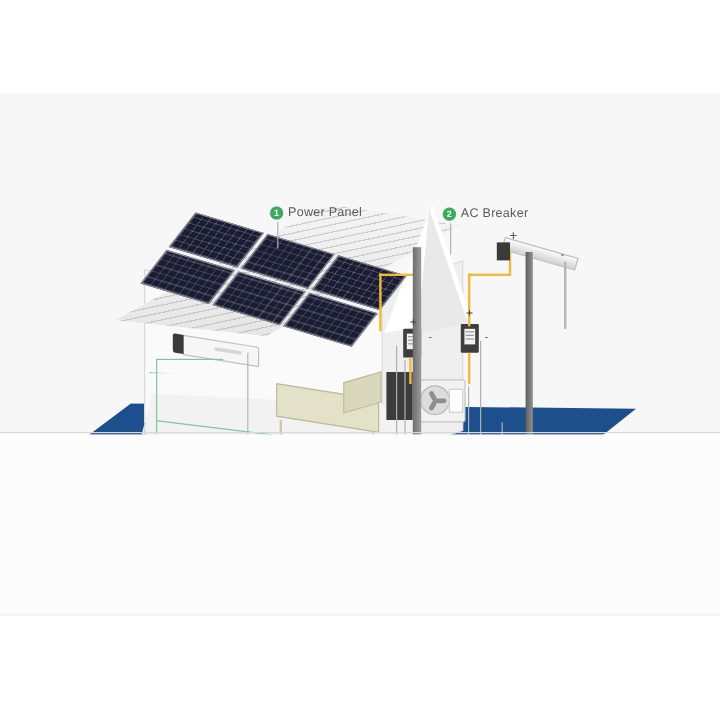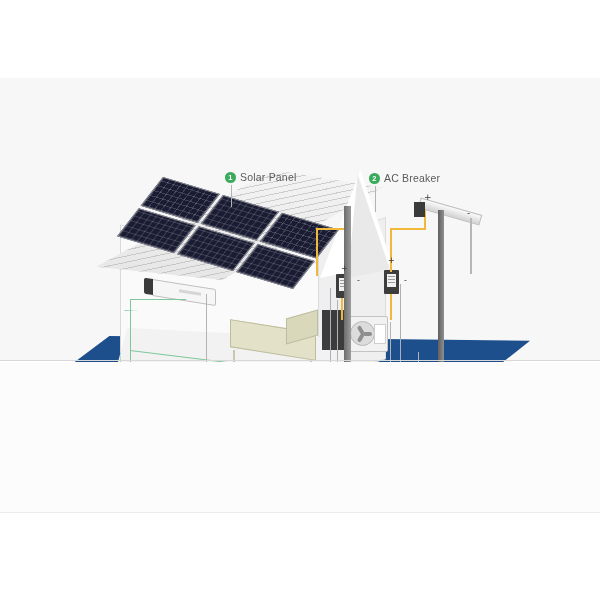--- a/index.html
+++ b/index.html
@@ -469,21 +469,21 @@
 
     <div class="leader" style="left:231px; top:107px; height:22px;"></div>
     <div class="leader" style="left:375px; top:108px; height:26px;"></div>
     <div class="leader" style="left:418px; top:274px; height:20px;"></div>
     <div class="leader" style="left:390px; top:244px; height:84px;"></div>
     <div class="leader" style="left:337px; top:222px; height:120px;"></div>
     <div class="leader" style="left:206px; top:216px; height:128px;"></div>
 
     <div class="callout" style="left:225px; top:93px;">
       <span class="badge">1</span>
-      <span>Solar Panel</span>
+      <span>Power Panel</span>
     </div>
 
     <div class="callout" style="left:369px; top:94px;">
       <span class="badge">2</span>
       <span>AC Breaker</span>
     </div>
 
     <div class="callout on-dark" style="left:412px; top:290px;">
       <span class="badge">3</span>
       <span>AC Power</span>

